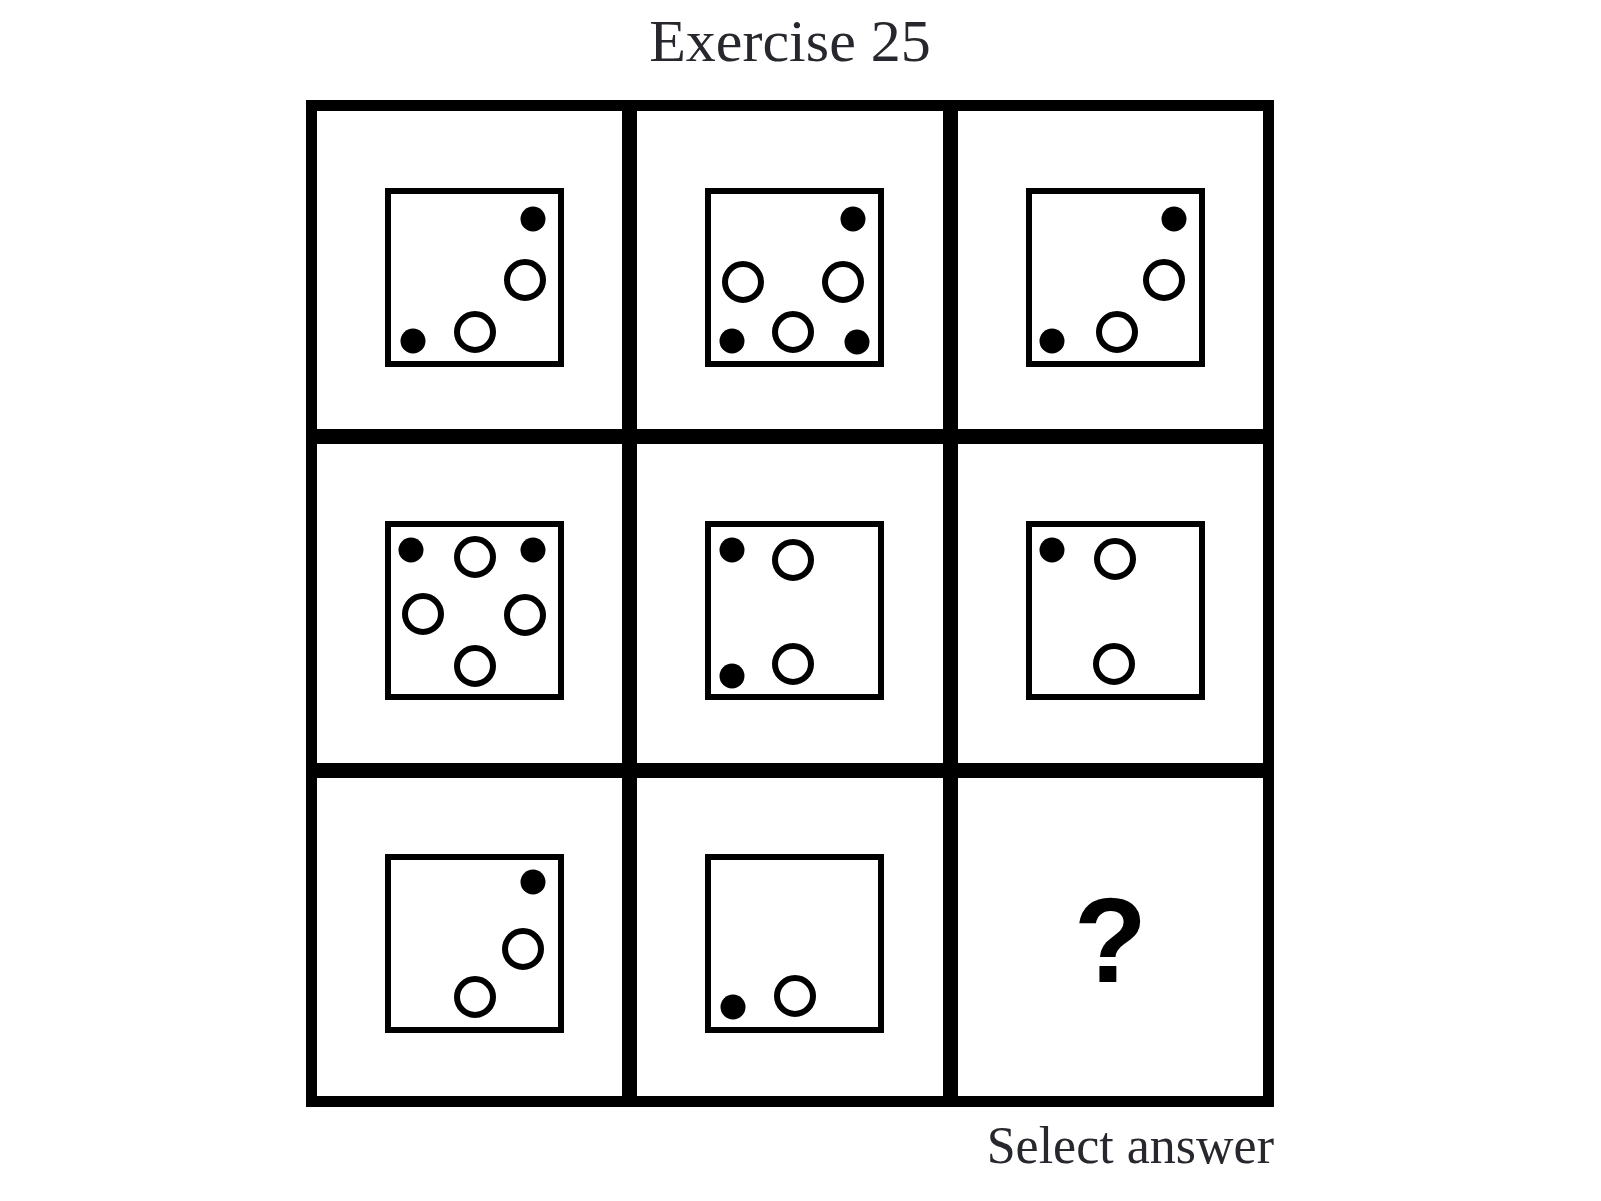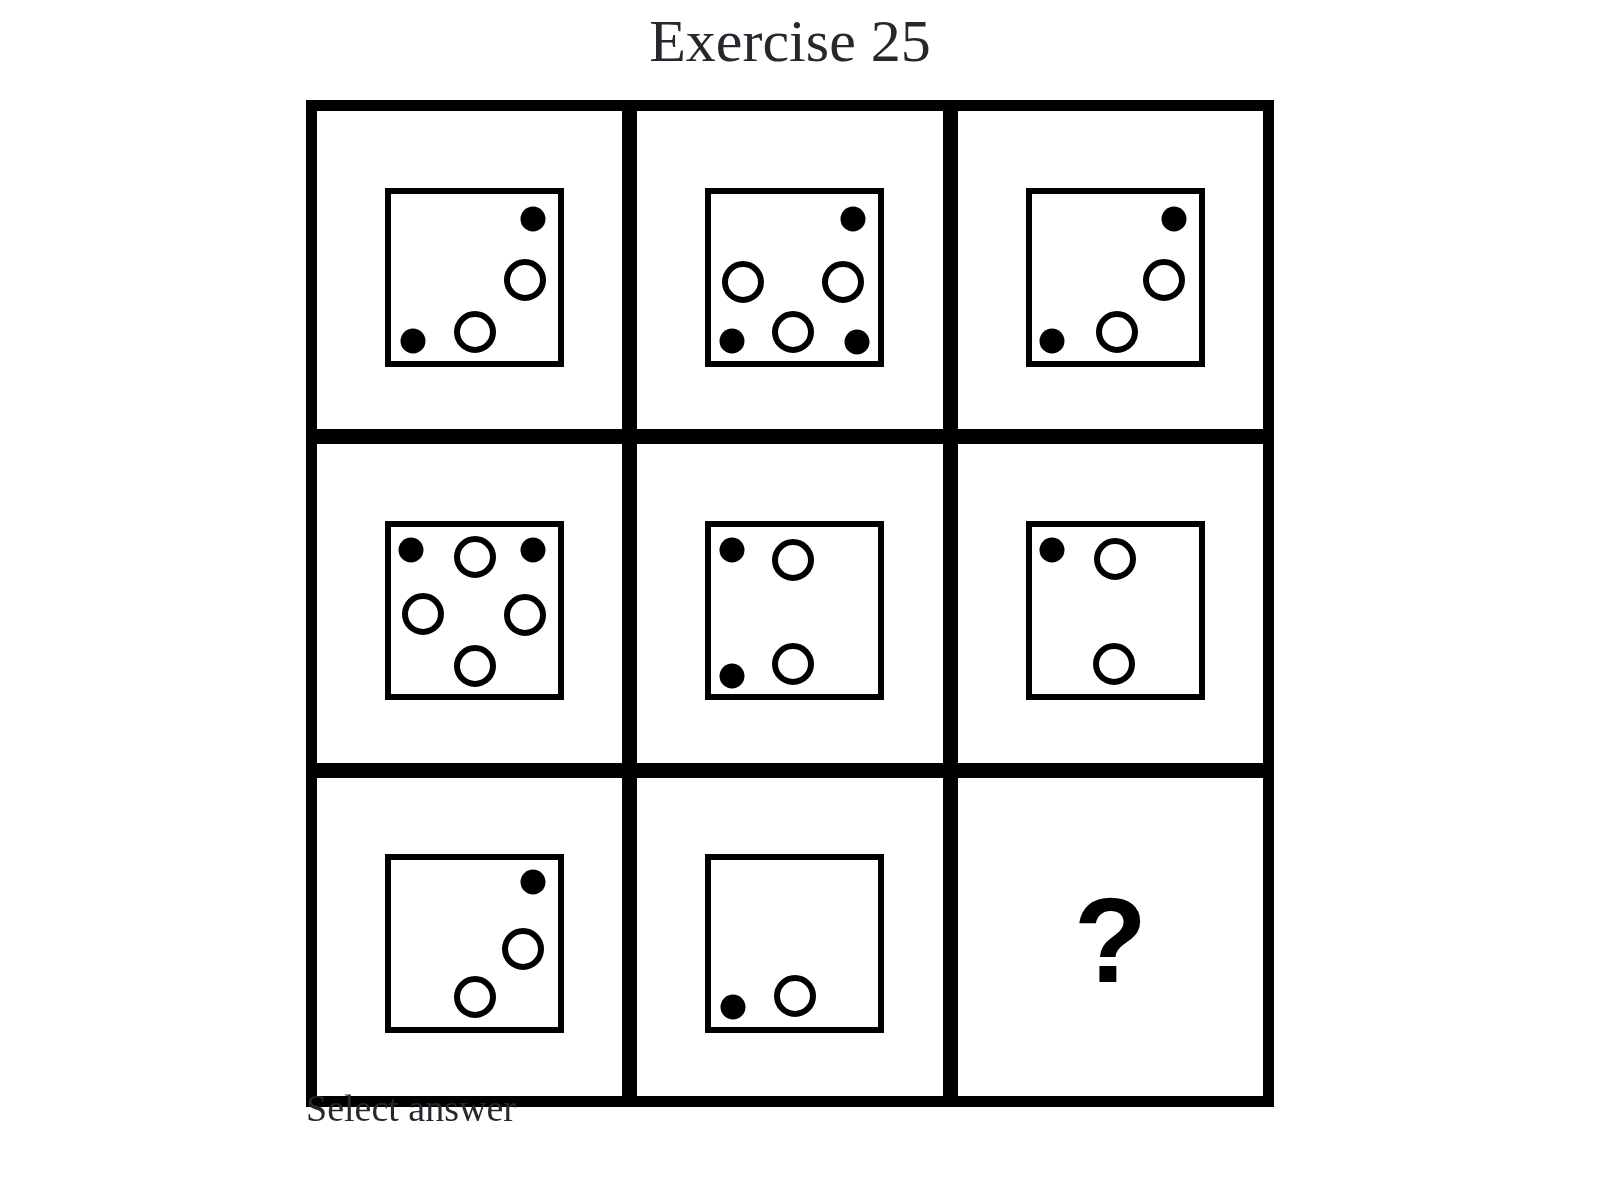--- a/index.html
+++ b/index.html
@@ -64,25 +64,25 @@
   }
   .question-mark {
     font-family: "Liberation Sans", sans-serif;
     font-weight: bold;
     font-size: 120px;
     color: var(--ink);
     margin-top: 6px;
   }
   .footer {
     position: absolute;
-    left: 306px; top: 1068px; width: 968px;
+    left: 306px; top: 1106px; width: 968px;
     line-height: 80px;
-    font-size: 38px;
+    font-size: 52px;
     color: var(--text);
-    text-align: left;
+    text-align: right;
   }
 </style>
 </head>
 <body>
 
 <div class="title">Exercise 25</div>
 
 <div class="puzzle-grid">
     <div class="cell">
       <div class="inner-square">

